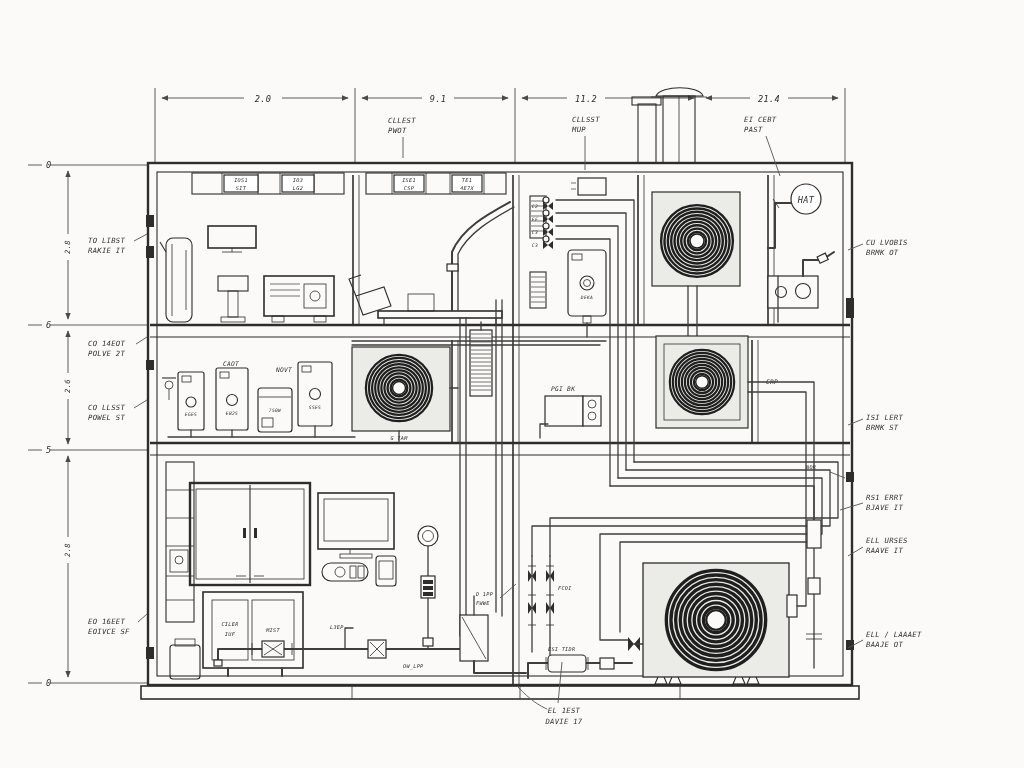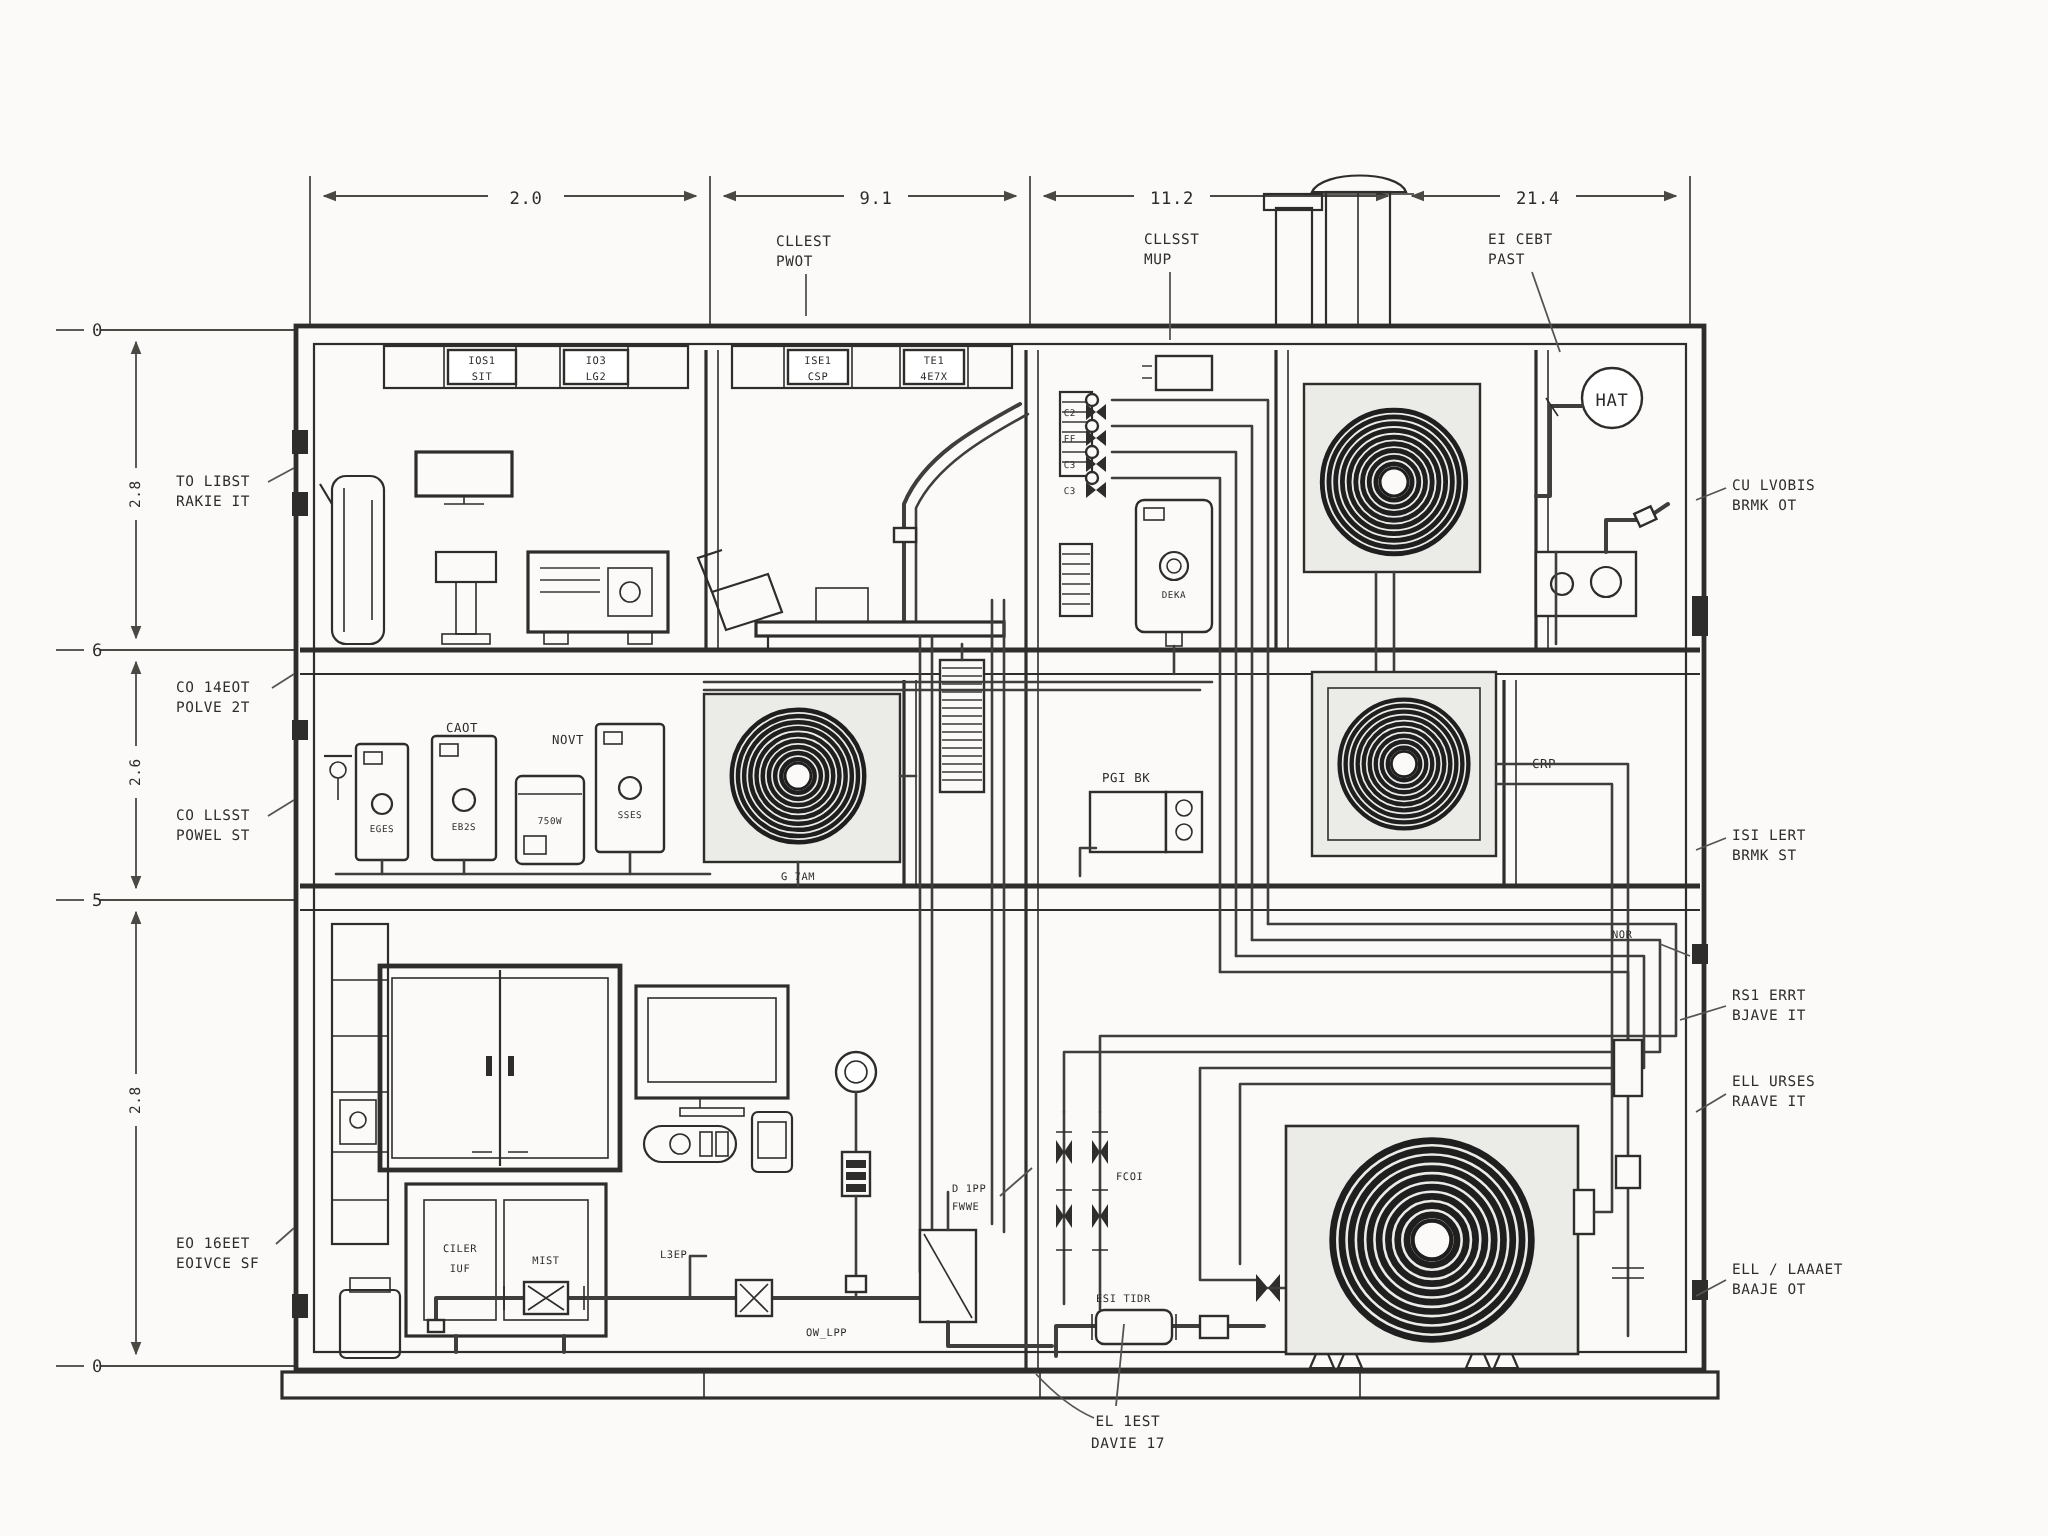--- a/index.html
+++ b/index.html
@@ -1,19 +1,19 @@
 <!DOCTYPE html>
 <html style="--paper: #fbfaf8; --ink: #2e2d2b; --pipe: #3f3e3c; --panel: #ebebe8; --coil: #1f1f1f;"><head>
 <meta charset="utf-8">
 <style>
   :root{
     --paper:#fbfaf8; --ink:#2e2d2b; --pipe:#3f3e3c; --panel:#ebebe8; --coil:#1f1f1f;
   }
   html,body{margin:0;padding:0;background:#fff;}
-  #stage{width:1024px;height:768px;background:var(--paper);position:relative;overflow:hidden;}
+  #stage{width:1024px;height:768px;background:var(--paper);position:relative;overflow:hidden;font-style:italic;}
   svg{display:block}
   .lbl{font-family:"DejaVu Sans Mono","Liberation Mono",monospace;fill:var(--ink);letter-spacing:.3px}
   .s4{font-size:4.6px}.s5{font-size:5.2px}.s6{font-size:6.2px}.s7{font-size:7.2px}.s8{font-size:8.6px}
   .wall{stroke:var(--ink);fill:none}
   .w22{stroke-width:2.4}.w16{stroke-width:1.6}.w11{stroke-width:1.1}.w08{stroke-width:.8}
   .pipe{stroke:var(--pipe);stroke-width:2;fill:none;stroke-linejoin:round;stroke-linecap:round}
   .pipe2{stroke:var(--pipe);stroke-width:1.3;fill:none;stroke-linejoin:round;stroke-linecap:round}
   .fix{stroke:var(--ink);stroke-width:1.2;fill:var(--paper)}
   .fixw{stroke:var(--ink);stroke-width:1.2;fill:#fff}
   .inkf{fill:var(--ink);stroke:none}

